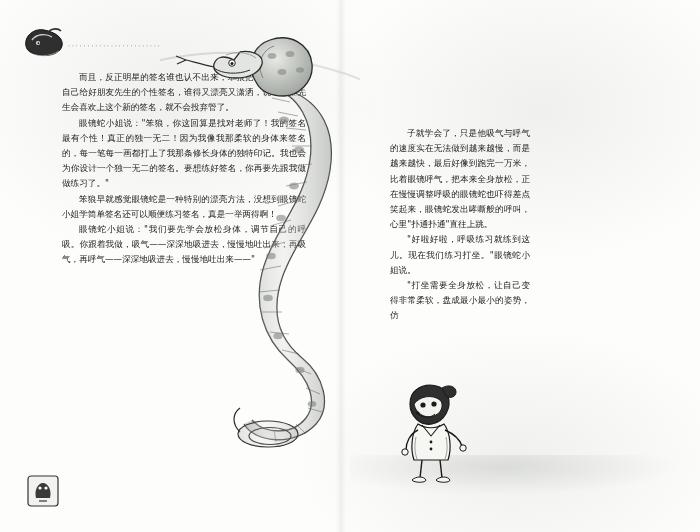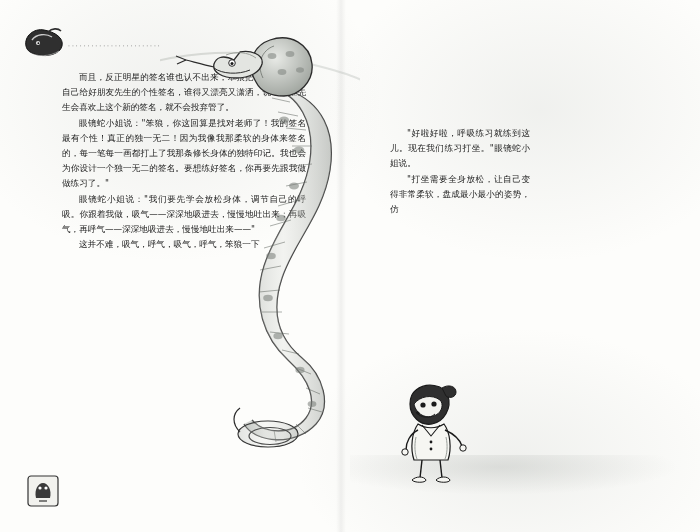--- a/index.html
+++ b/index.html
@@ -152,38 +152,39 @@
         <circle cx="16.4" cy="17.2" r="0.9" fill="#111"></circle>
         <path d="M6 26 C14 31, 28 31, 37 25" fill="none" stroke="#fff" stroke-width="1" opacity="0.5"></path>
         <path d="M26 6 C30 2, 36 2, 39 5" fill="none" stroke="#2f2f2f" stroke-width="1.6"></path>
       </svg>
       <div class="badge-line">·························</div>
     </div>
 
     <div class="text-col left-text">
       <p>而且，反正明星的签名谁也认不出来，笨狼把签名练好了，自己给好朋友先生的个性签名，谁得又漂亮又潇洒，说不定谁先生会喜欢上这个新的签名，就不会投弃管了。</p>
       <p>眼镜蛇小姐说："笨狼，你这回算是找对老师了！我的签名最有个性！真正的独一无二！因为我像我那柔软的身体来签名的，每一笔每一画都打上了我那条修长身体的独特印记。我也会为你设计一个独一无二的签名。要想练好签名，你再要先跟我做做练习了。"</p>
+      <p>笨狼早就感觉眼镜蛇是一种特别的漂亮方法，没想到眼镜蛇小姐学简单签名还可以顺便练习签名，真是一举两得啊！</p>
       <p>眼镜蛇小姐说："我们要先学会放松身体，调节自己的呼吸。你跟着我做，吸气——深深地吸进去，慢慢地吐出来；再吸气，再呼气——深深地吸进去，慢慢地吐出来——"</p>
-      <p>这并不难，吸气，呼气，吸气，呼气，笨狼一下</p>
     </div>
 
     <svg class="footer-badge" viewBox="0 0 34 34">
       <rect x="2" y="2" width="30" height="30" rx="3" fill="#f2f2ee" stroke="#333" stroke-width="1.2"></rect>
       <path d="M10 24 C8 16, 12 9, 17 9 C22 9, 26 16, 24 24 Z" fill="#3a3a3a"></path>
       <circle cx="14" cy="14" r="1.6" fill="#fff"></circle>
       <circle cx="20" cy="14" r="1.6" fill="#fff"></circle>
       <path d="M13 27 L21 27" stroke="#333" stroke-width="1.2"></path>
     </svg>
   </div>
 
   <div class="gutter"></div>
 
   <div class="right-page">
 
     <div class="text-col right-text">
+      <p>子就学会了，只是他吸气与呼气的速度实在无法做到越来越慢，而是越来越快，最后好像到跑完一万米，比着眼镜呼气，把本来全身放松，正在慢慢调整呼吸的眼镜蛇也吓得差点笑起来，眼镜蛇发出哮嘶般的呼叫，心里"扑通扑通"直往上跳。</p>
       <p>"好啦好啦，呼吸练习就练到这儿。现在我们练习打坐。"眼镜蛇小姐说。</p>
       <p>"打坐需要全身放松，让自己变得非常柔软，盘成最小最小的姿势，仿</p>
     </div>
   </div>
 
   <div class="ground"></div>
 
   <svg class="snake-wrap" viewBox="0 0 200 450">
     <defs>
       <linearGradient id="scaleShade" x1="0" y1="0" x2="1" y2="0">

